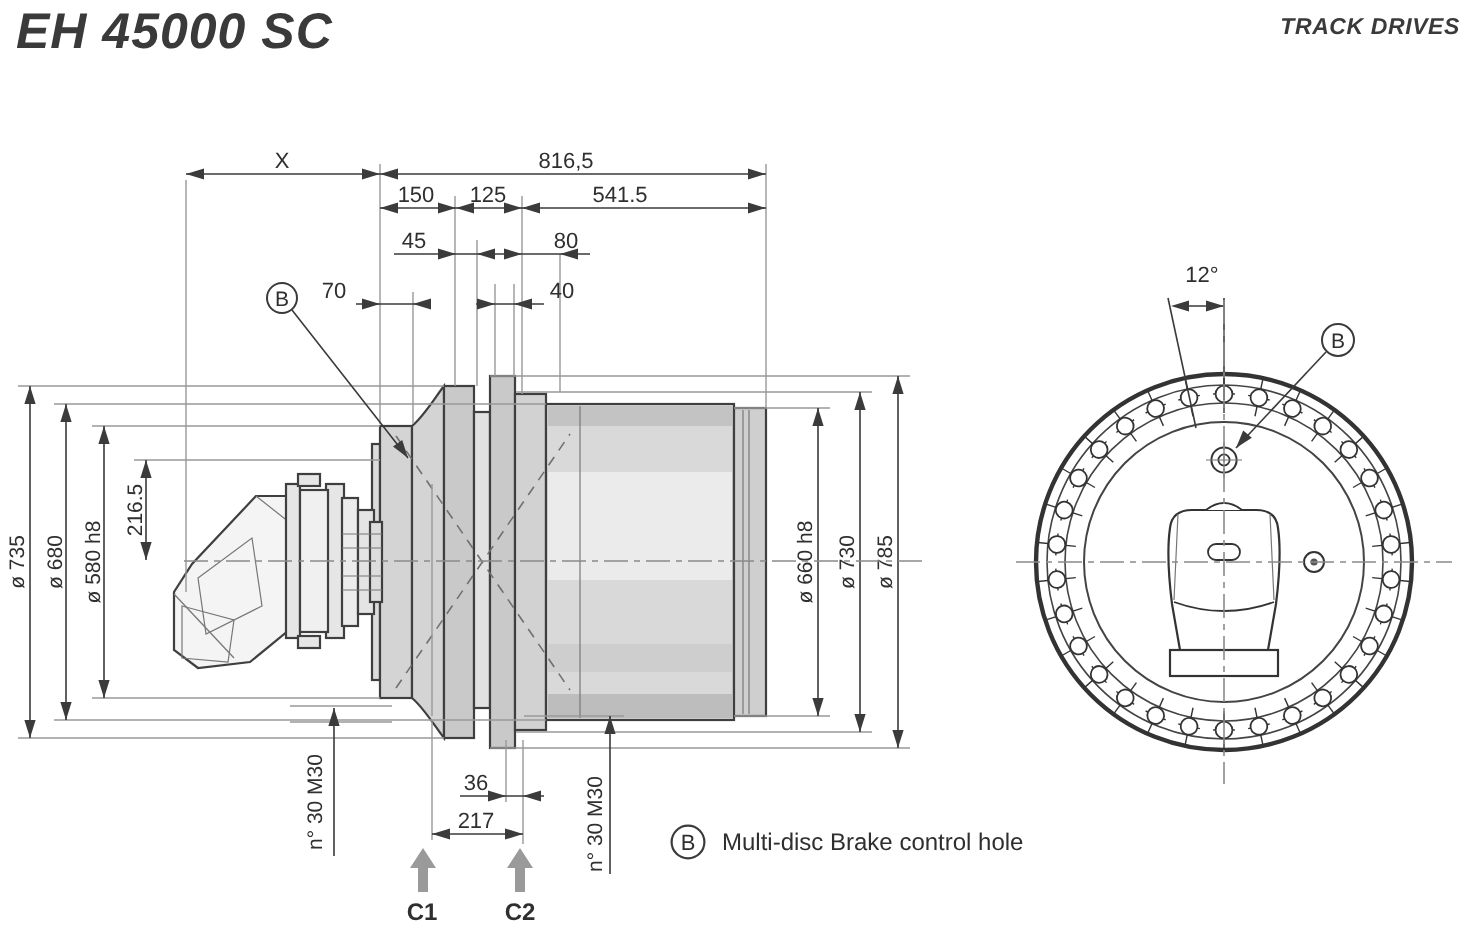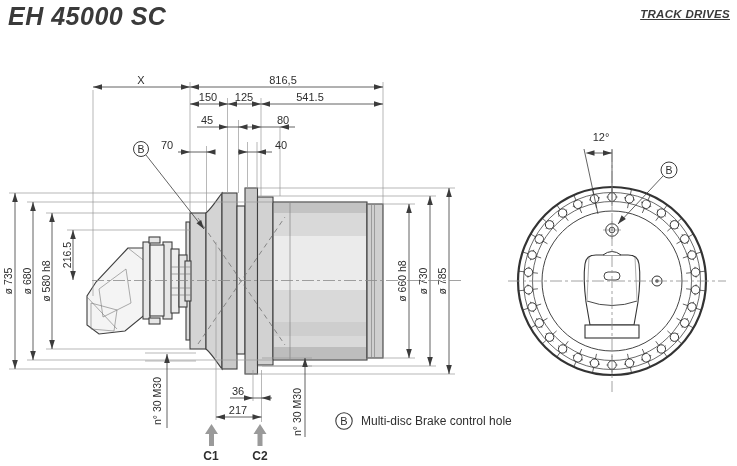--- a/index.html
+++ b/index.html
@@ -1,21 +1,21 @@
 <!DOCTYPE html>
 <html><head>
 <meta charset="utf-8">
 <style>
   html,body{margin:0;padding:0;background:#fff;}
   #stage{position:relative;width:737px;height:466px;background:#ffffff;overflow:hidden;
          font-family:"Liberation Sans",sans-serif;}
   .hdr-title{position:absolute;left:8px;top:2px;font-size:25px;font-style:italic;font-weight:600;
              color:#3a3a3a;letter-spacing:.5px;}
   .hdr-cat{position:absolute;right:7px;top:8px;font-size:11.5px;font-style:italic;font-weight:600;
-           color:#3a3a3a;letter-spacing:.3px;text-decoration:underline;}
+           color:#3a3a3a;letter-spacing:.3px;}
   svg text{font-family:"Liberation Sans",sans-serif;font-size:11px;fill:#2f2f2f;}
   svg text.sm{font-size:10.5px;}
   svg text.bold{font-weight:bold;font-size:12px;}
   .dim{stroke:#3b3b3b;stroke-width:.8;fill:none;}
   .ext{stroke:#999;stroke-width:.7;fill:none;}
   .out{stroke:#3f3f3f;stroke-width:1.1;}
   .thin{stroke:#777;stroke-width:.6;fill:none;}
   .cl{stroke:#8a8a8a;stroke-width:.8;fill:none;stroke-dasharray:12 3 3 3;}
   .dsh{stroke:#707070;stroke-width:.8;fill:none;stroke-dasharray:5 4;}
 </style>

